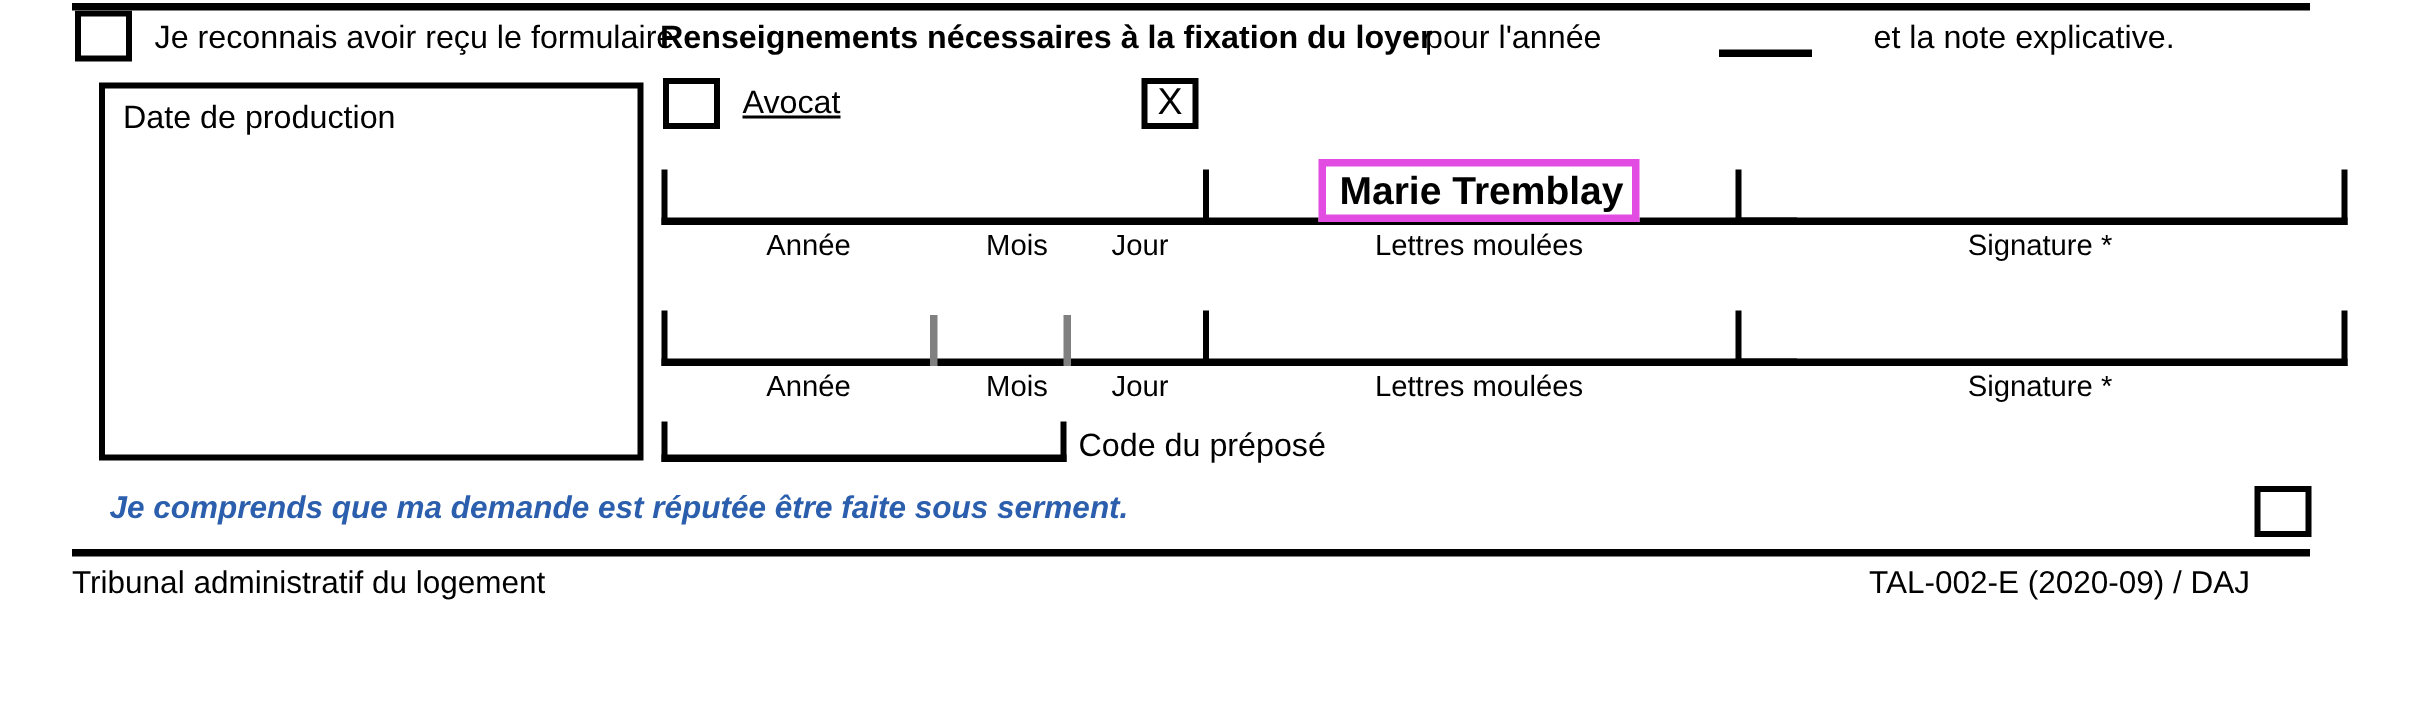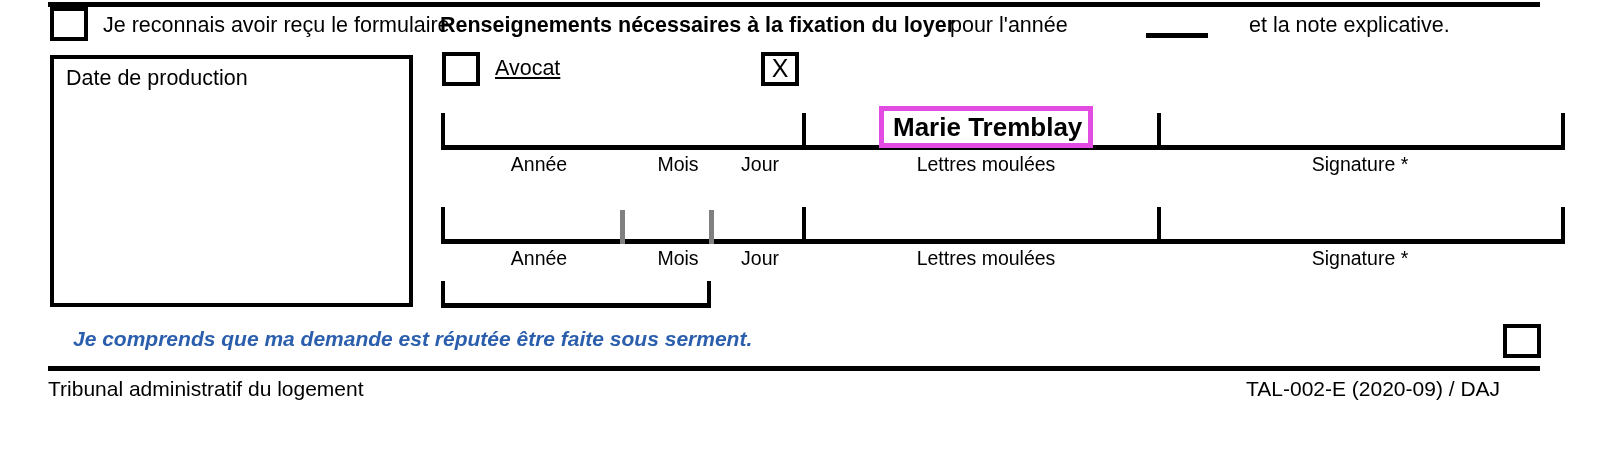--- a/index.html
+++ b/index.html
@@ -149,21 +149,21 @@
 
   <div class="abs txt" style="left:950px; top:13px;">pour l'année</div>
 
   <div class="abs" style="left:1113px; top:8px; width:96px; height:30px;">
     <div class="abs txt" style="left:4px; top:0px;"></div>
     <div class="abs blank-line" style="left:33px; top:25px; width:62px;"></div>
   </div>
 
   <div class="abs txt" style="left:1229px; top:13px;margin-left:20px;">et la note explicative.</div>
 
-  <div class="abs prod-box" style="left:50px; top:55px; width:363px; height:252px;">
+  <div class="abs prod-box" style="left:66px; top:55px; width:363px; height:252px;">
     <span class="prod-box-label">Date de production</span>
     <span class="abs txt" style="left:12px; top:42px;"></span>
   </div>
 
   <div class="abs cbox cb-small" style="left:442px; top:52px;">
     <span class="cb-mark"></span>
   </div>
   <div class="abs txt" style="left:495px; top:56px;text-decoration:underline;">Avocat</div>
 
   <div class="abs cbox cb-small" style="left:761px; top:52px;">
@@ -219,20 +219,21 @@
     <div class="abs lbl-small" style="left:463px; top:247px; width:152px;">Année</div>
     <div class="abs lbl-small" style="left:626px; top:247px; width:104px;">Mois</div>
     <div class="abs lbl-small" style="left:717px; top:247px; width:86px;">Jour</div>
     <div class="abs lbl-small" style="left:873px; top:247px; width:226px;">Lettres moulées</div>
     <div class="abs lbl-small" style="left:1215px; top:247px; width:290px;">Signature *</div>
   </div>
 
   <div class="abs bracket" style="left:441px; top:281px; width:270px; height:27px;">
     <span class="abs txt" style="left:10px; top:-1px;"></span>
   </div>
+  <div class="abs txt" style="left:719px; top:285px;">Code du préposé</div>
 
   <div class="abs blue-oath" style="left:52px; top:327px;">Je comprends que ma demande est réputée être faite sous serment.</div>
 
   <div class="abs cbox cb-small" style="left:1503px; top:324px;">
     <span class="cb-mark"></span>
   </div>
 
   <div class="abs footer-rule" style="left:48px; top:366px; width:1492px;"></div>
 
   <div class="abs footer-txt" style="left:48px; top:377px;">Tribunal administratif du logement</div>

